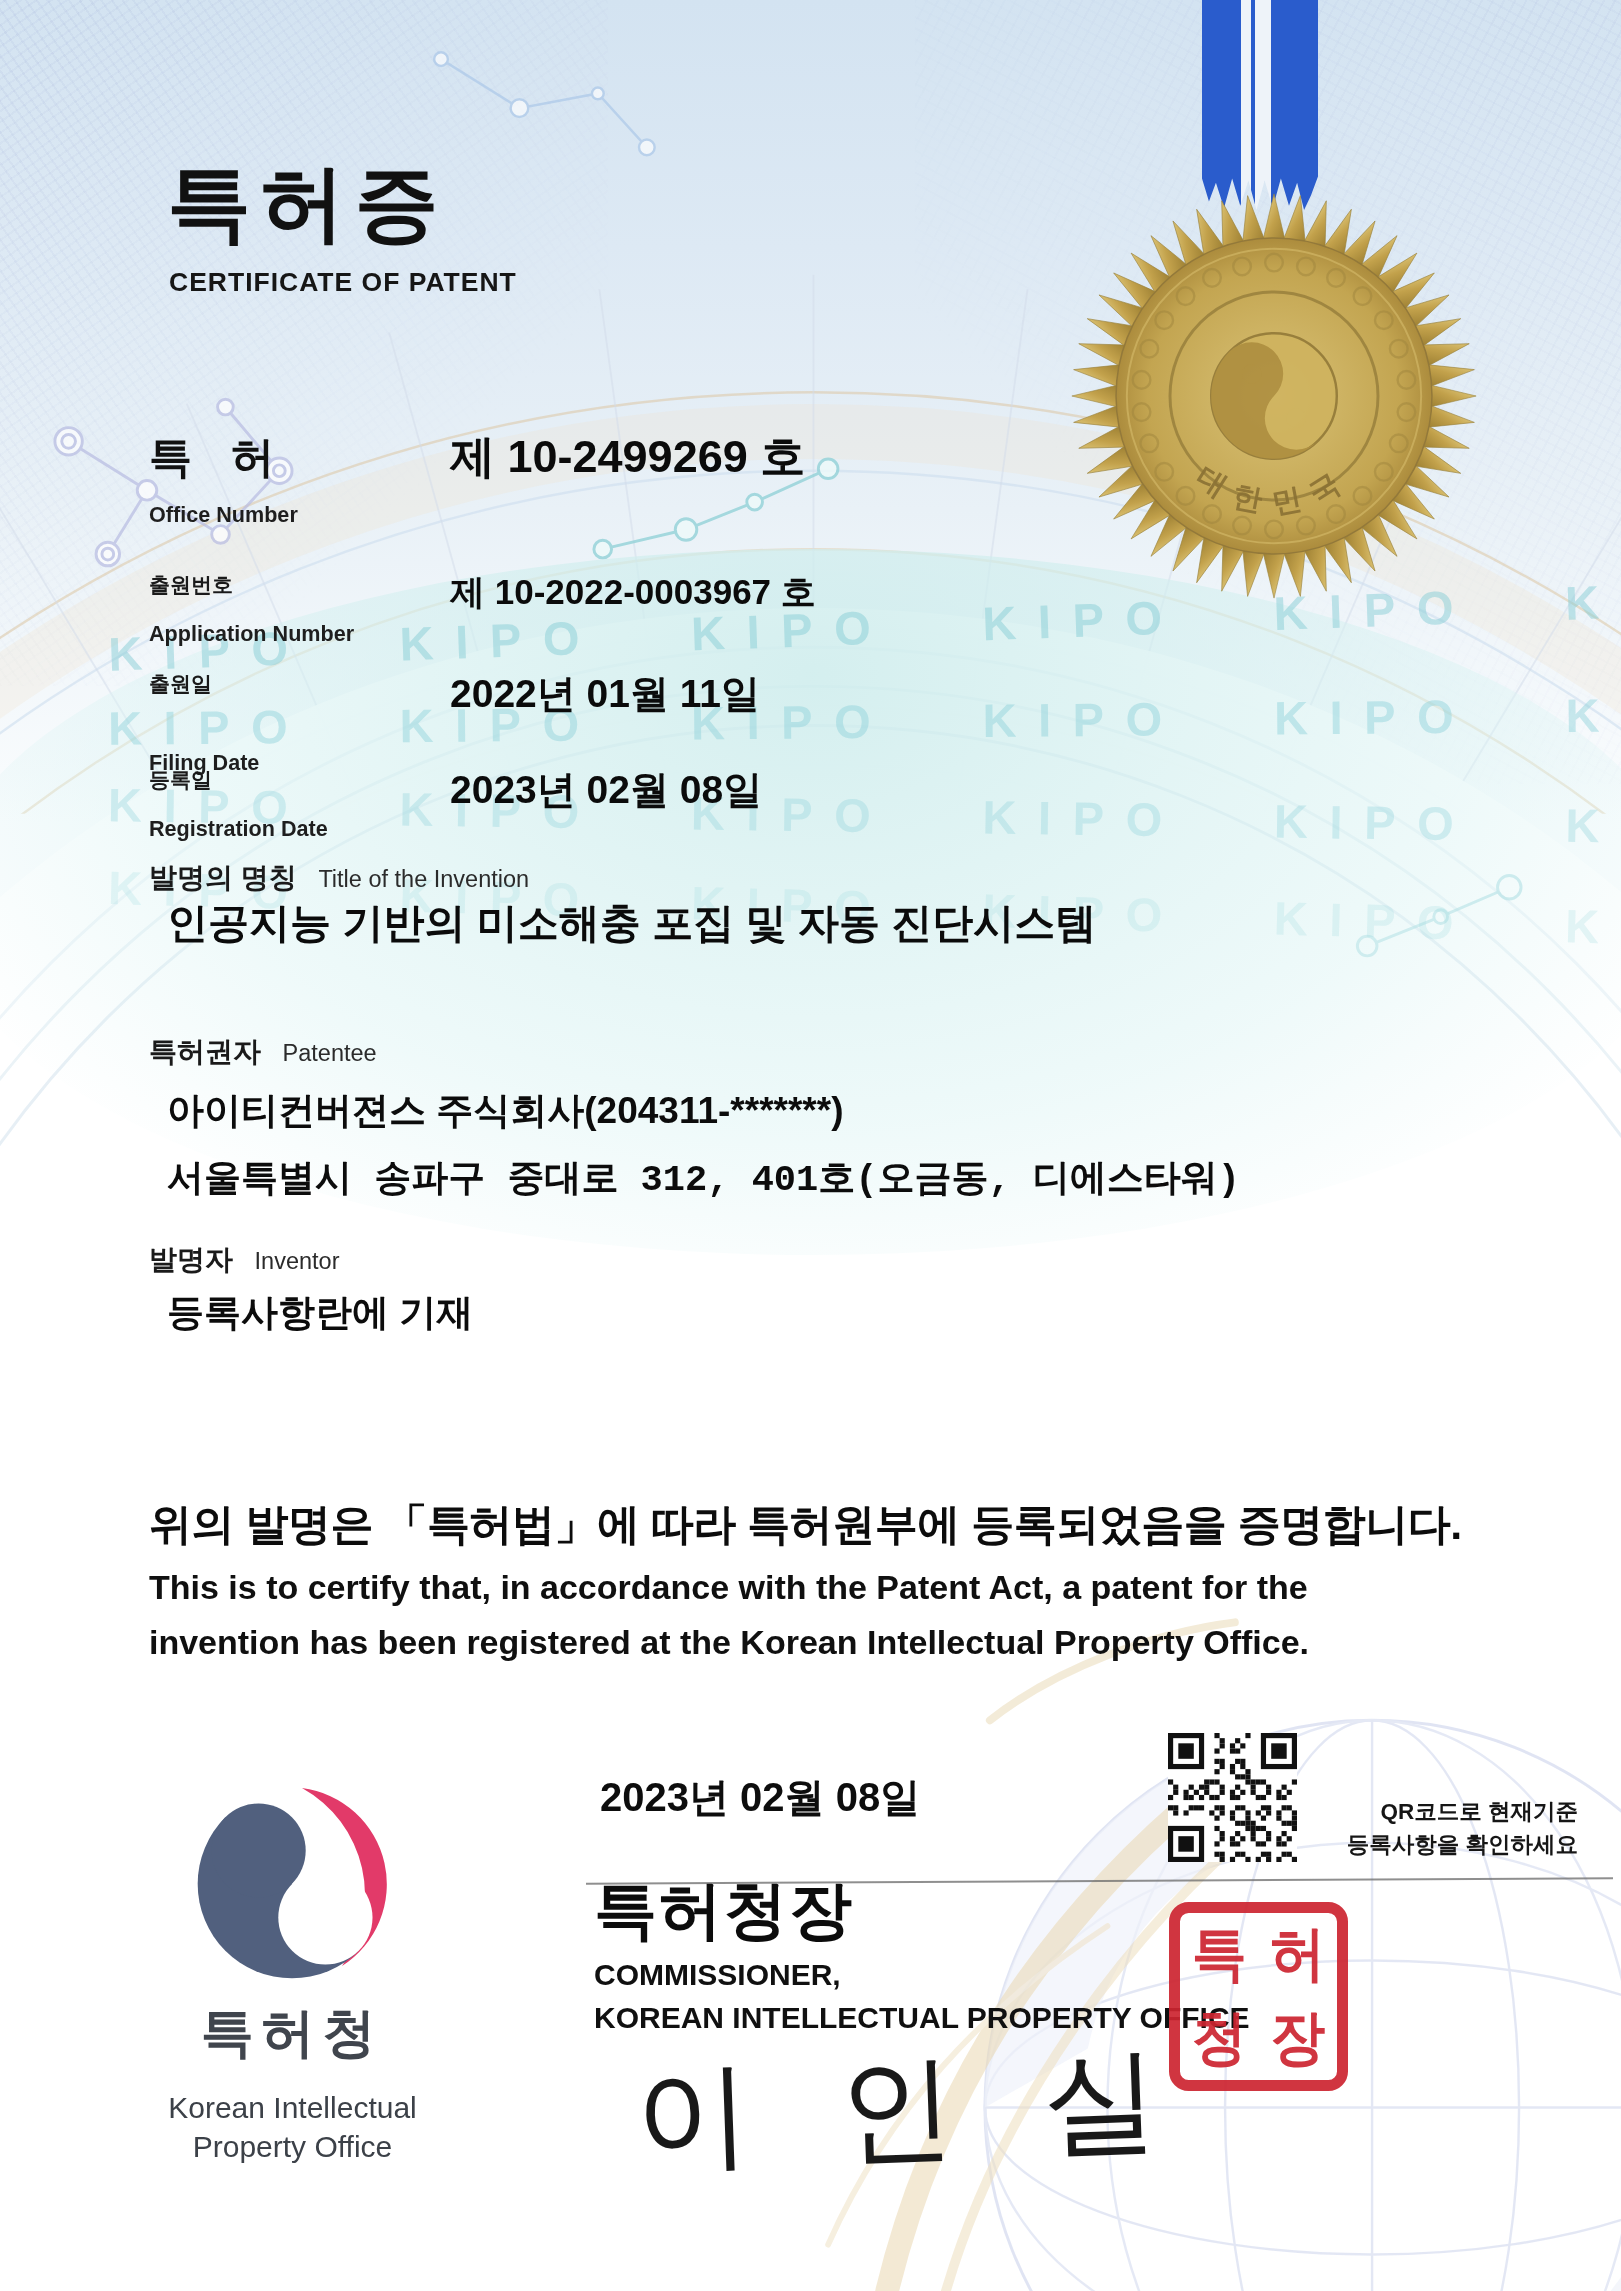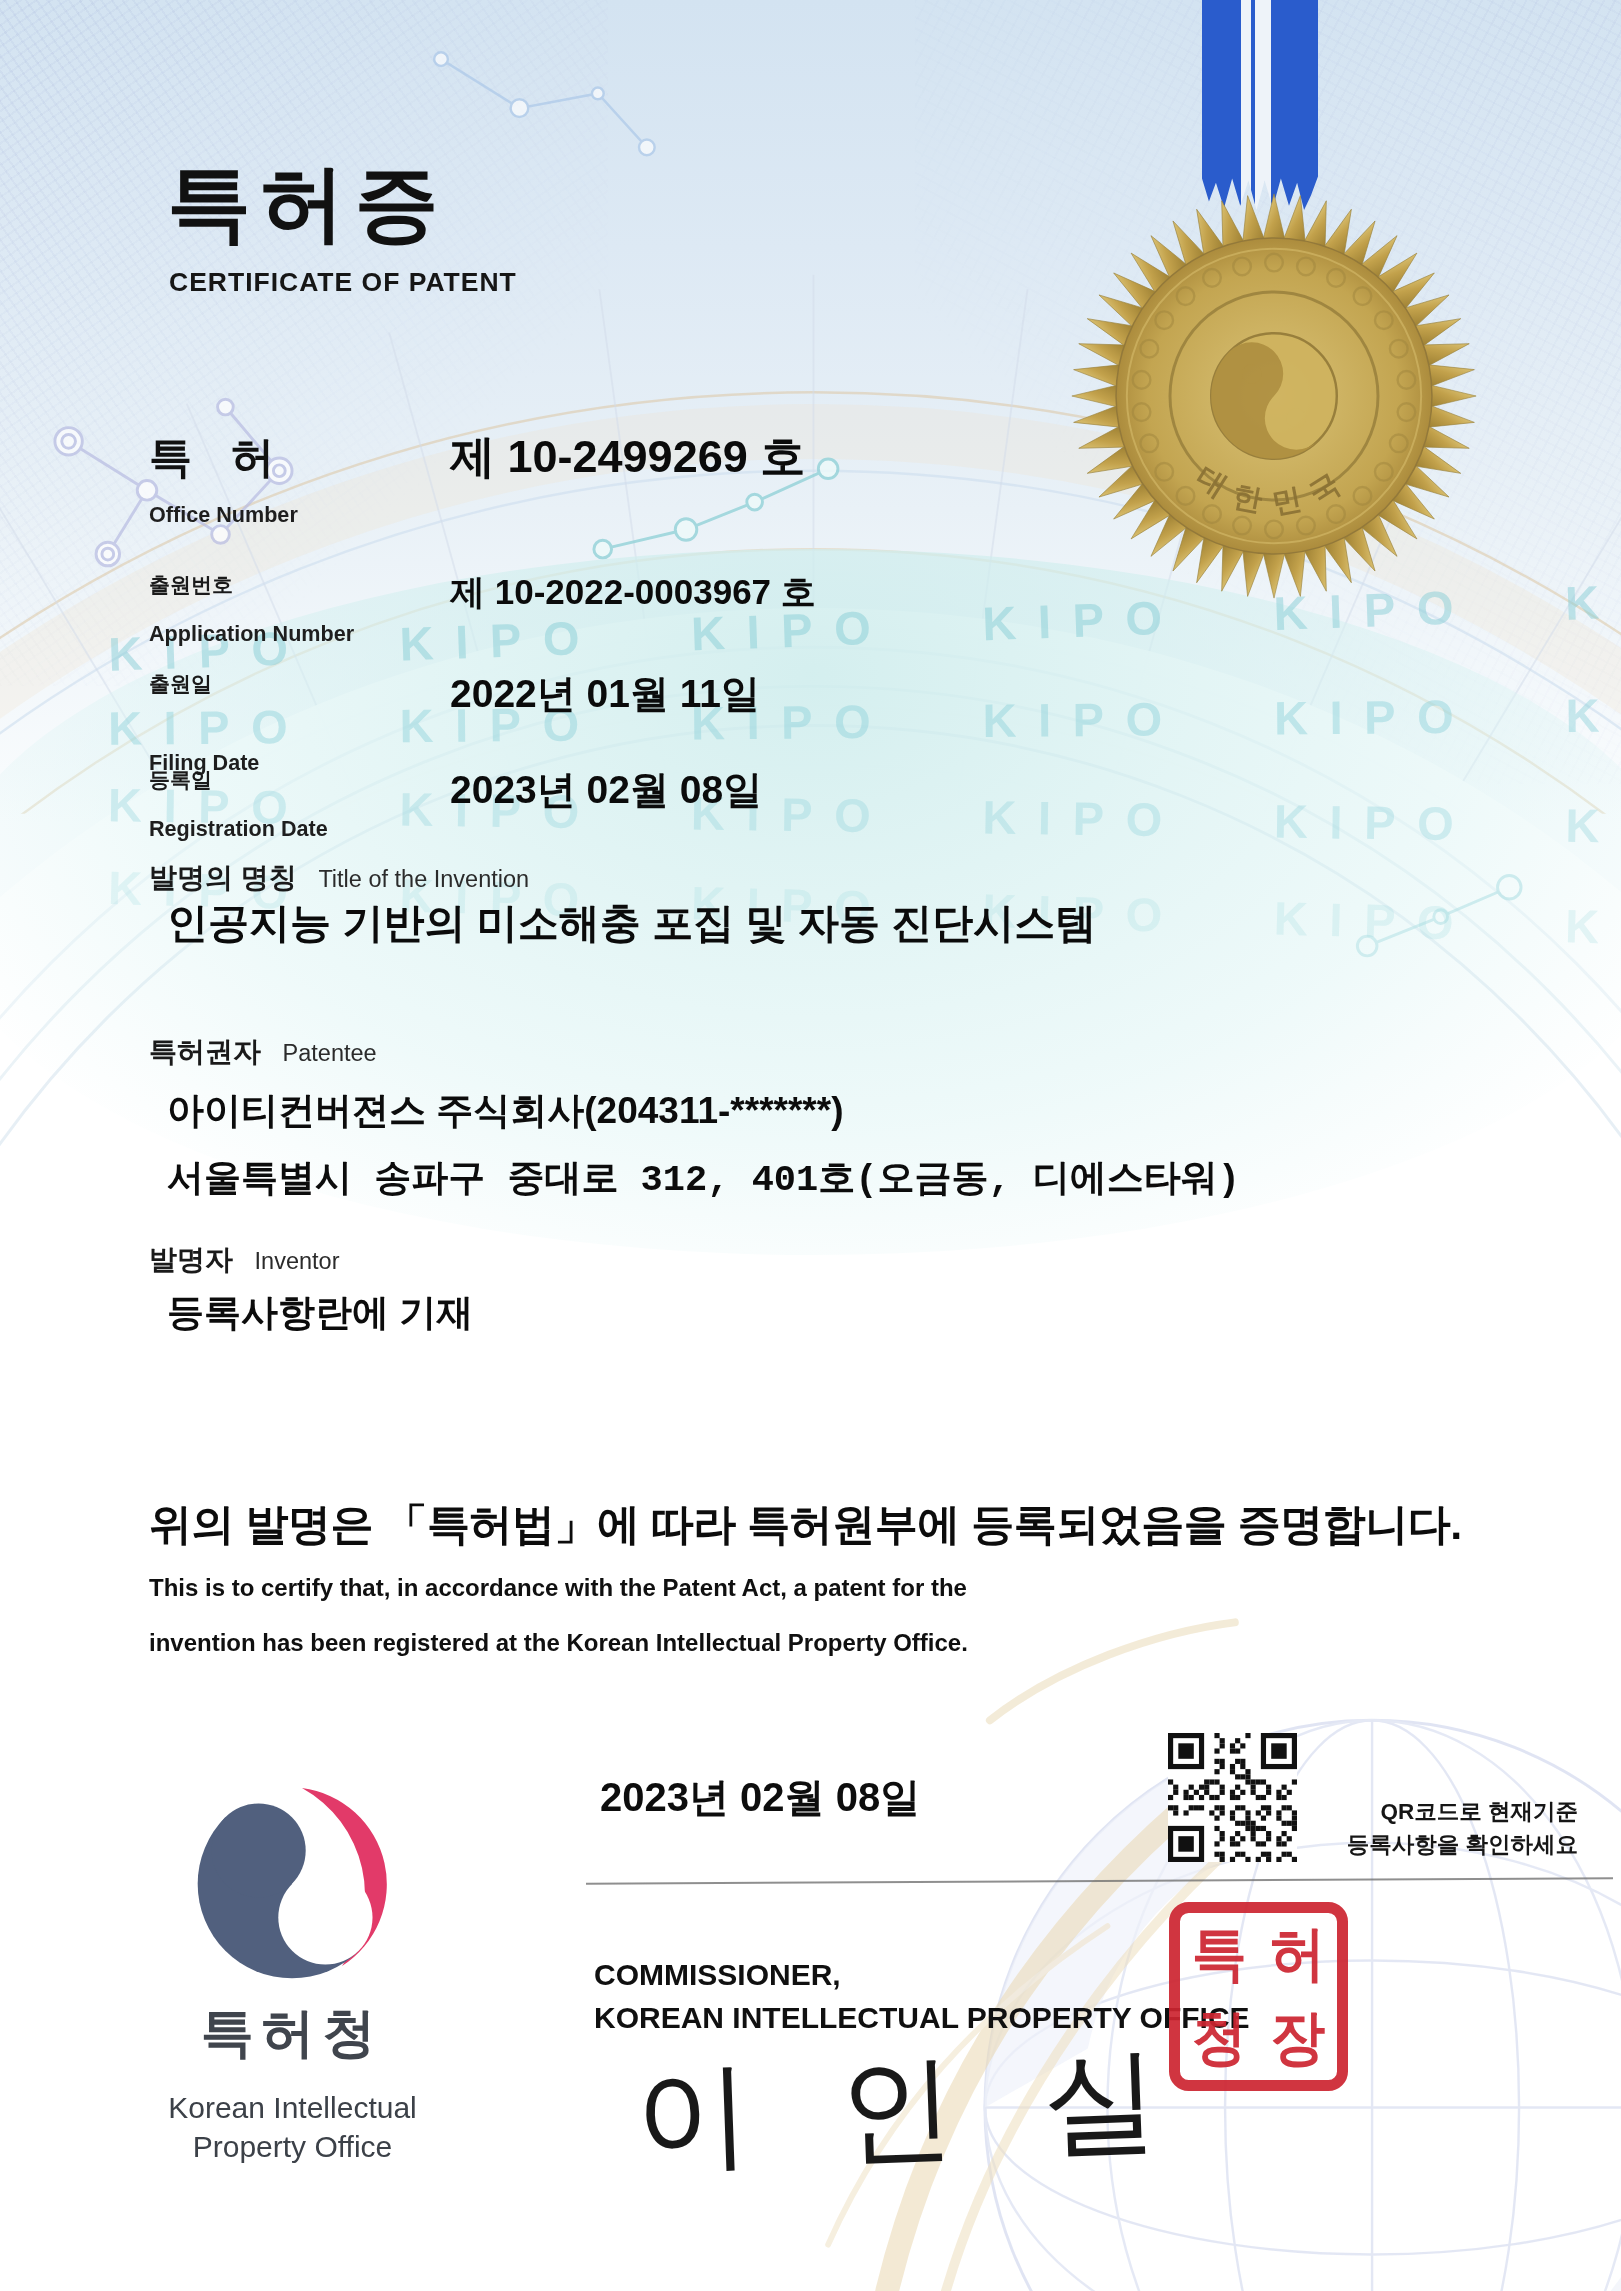--- a/index.html
+++ b/index.html
@@ -40,21 +40,21 @@
   .lbl-ko{font-size:21px;font-weight:700;color:#1a1a1a;}
   .lbl-ko-big{font-size:43px;font-weight:700;letter-spacing:13.7px;color:#111;}
   .lbl-en{font-size:21.6px;font-weight:700;color:#1e1e1e;}
   .val-xl{font-size:45px;font-weight:700;color:#0b0b0b;}
   .val-lg{font-size:35px;font-weight:700;color:#0b0b0b;}
   .val-date{font-size:39px;font-weight:700;color:#0b0b0b;}
   .sec-ko{font-size:28px;font-weight:700;color:#1a1a1a;}
   .sec-en{font-size:23.5px;font-weight:400;color:#2b2b2b;margin-left:21.6px;}
   .big-val{font-size:37px;font-weight:700;color:#0c0c0c;}
   .stmt-ko{font-size:43px;font-weight:800;color:#0c0c0c;letter-spacing:-0.5px;}
-  .stmt-en{font-size:24px;font-weight:700;color:#101010;line-height:55px;}
+  .stmt-en{font-size:34px;font-weight:700;color:#101010;line-height:55px;}
   .issue-date{font-size:40px;font-weight:600;color:#0d0d0d;}
   .comm-ko{font-size:63px;font-weight:800;color:#0c0c0c;letter-spacing:2px;}
   .comm-en{font-size:30px;font-weight:700;color:#101010;}
   .sig{font-size:116px;font-family:"DejaVu Serif","Liberation Serif",serif;
     color:#191919;letter-spacing:25.5px;transform:rotate(-2deg);font-weight:400;}
   .rule{position:absolute;height:2px;background:#6a6a6a;opacity:.75;transform:rotate(-0.3deg);}
   .qr-note{font-size:22.5px;font-weight:700;color:#161616;line-height:1.45;text-align:right;}
   .seal{position:absolute;left:1169px;top:1902px;width:157px;height:167px;
     border:11.8px solid #cd2430;border-radius:19.6px;display:grid;
     grid-template-columns:1fr 1fr;grid-template-rows:1fr 1fr;opacity:.92;}
@@ -478,20 +478,21 @@
         <rect x="126.72" y="126.72" width="5.28" height="5.28"></rect>
       </g>
   </svg>
   <div class="abs qr-note" style="left:1304px;top:1796px;width:274px;">
     <div>QR코드로 현재기준</div>
     <div>등록사항을 확인하세요</div>
   </div>
 
   <div class="rule" style="left:586px;top:1880px;width:1027px;"></div>
 
+  <div class="abs comm-ko" style="left:594px;top:1868px;">특허청장</div>
   <div class="abs comm-en" style="left:594px;top:1958px;">COMMISSIONER,</div>
   <div class="abs comm-en" style="left:594px;top:2001px;">KOREAN INTELLECTUAL PROPERTY OFFICE</div>
   <div class="abs sig" style="left:635px;top:2031px;">이 인 실</div>
 
   <div class="seal">
     <span>특</span>
     <span>허</span>
     <span>청</span>
     <span>장</span>
   </div>

